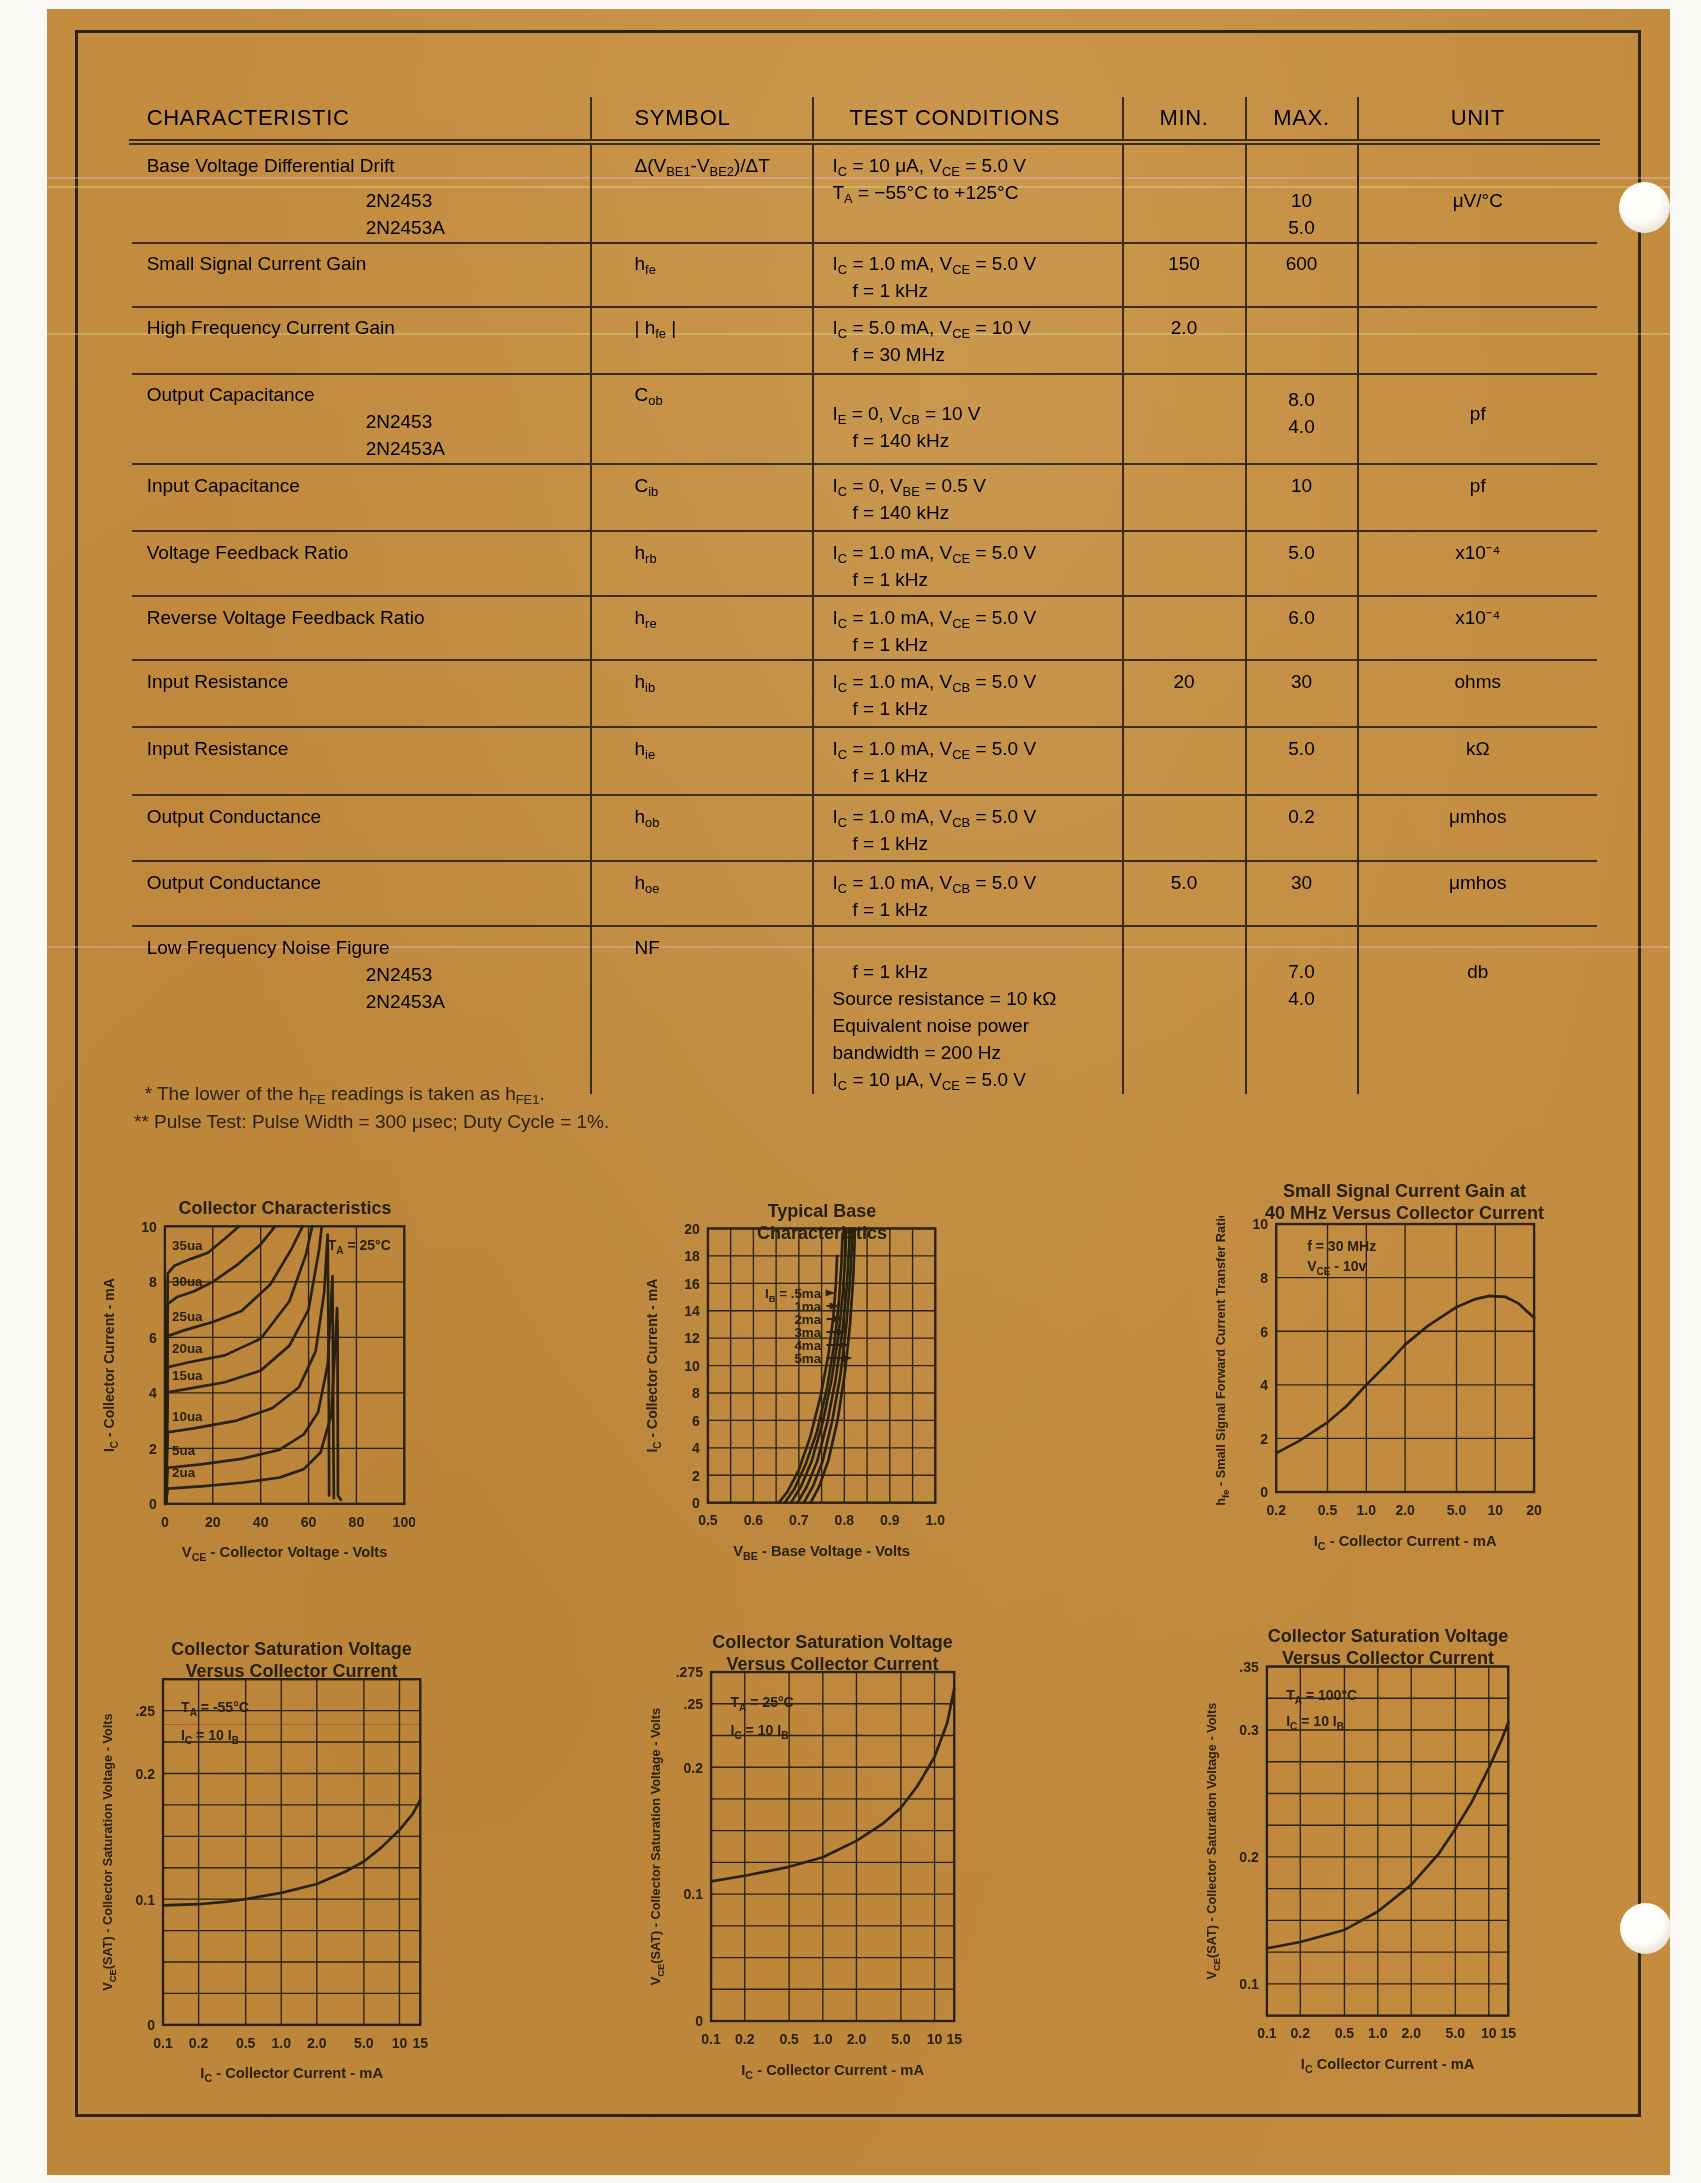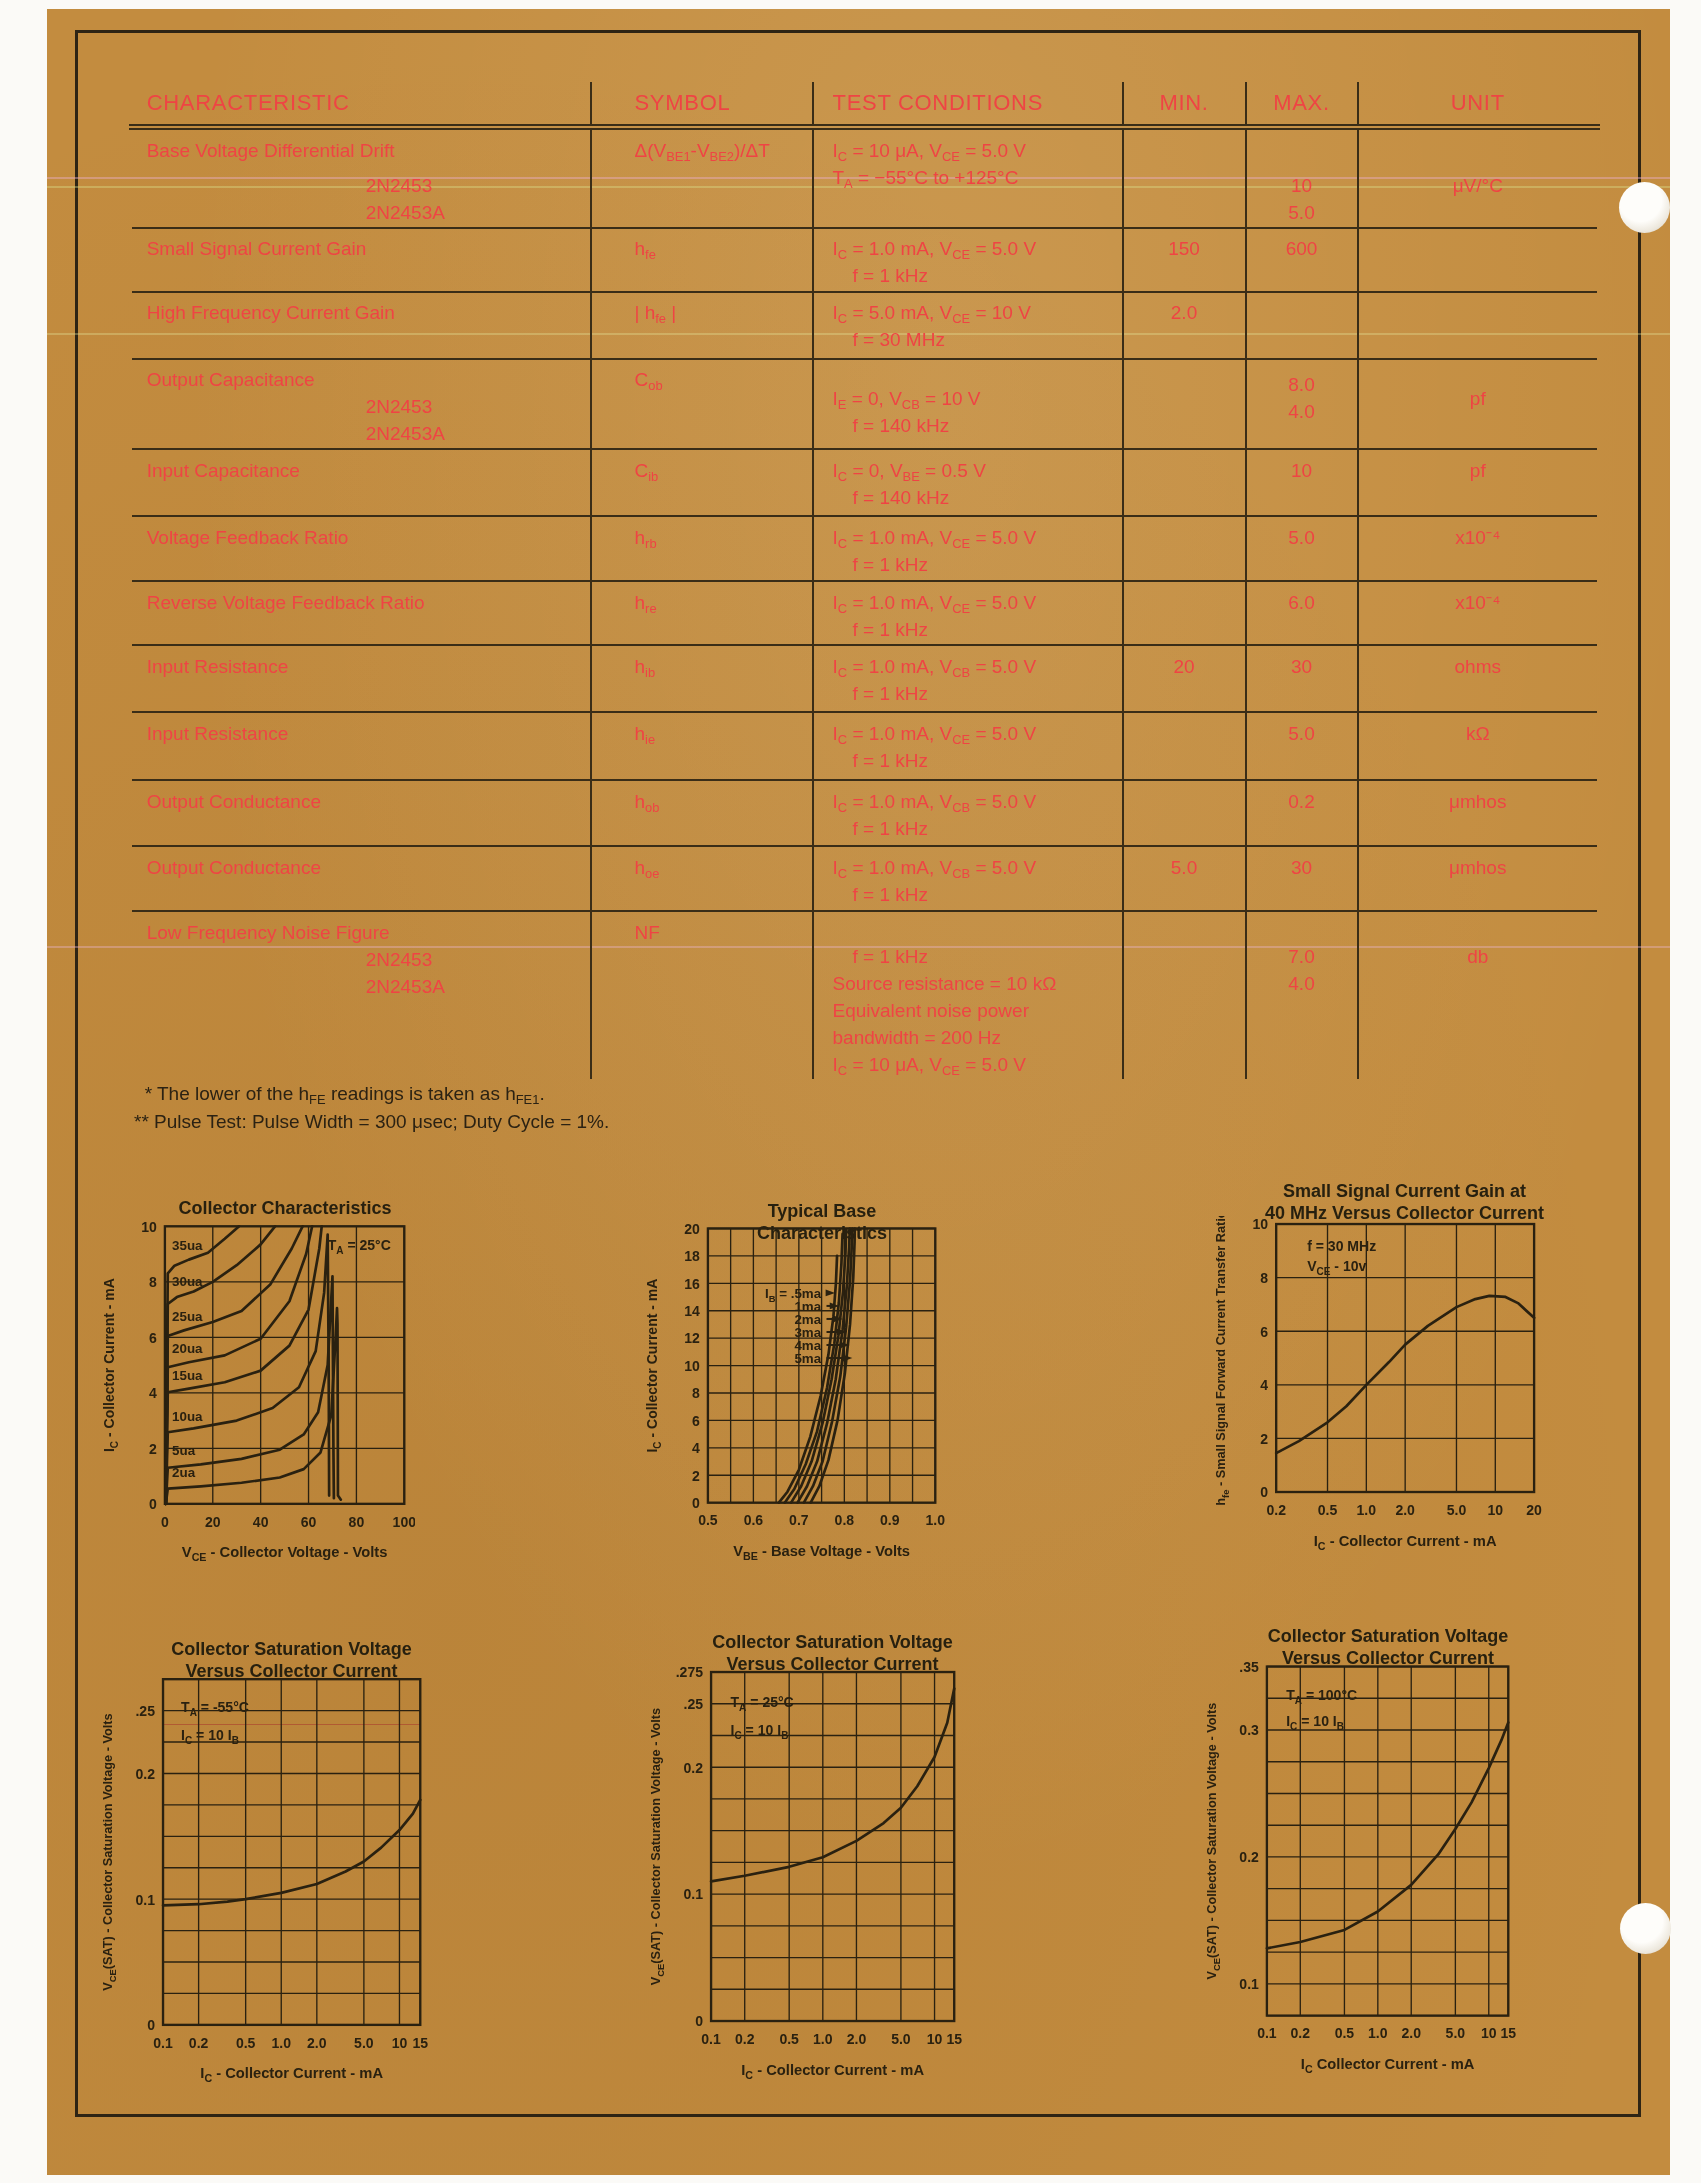--- a/index.html
+++ b/index.html
@@ -5,31 +5,31 @@
   html,body{margin:0;padding:0;}
   body{width:1701px;height:2183px;position:relative;background:#fbfaf7;
        font-family:"Liberation Sans",sans-serif;color:#2b2213;overflow:hidden;}
   .paper{position:absolute;left:47px;top:8.7px;width:1623px;height:2166px;
        background-color:#c38c3f;
        background-image:radial-gradient(ellipse at 55% 18%, rgba(255,238,196,0.12), rgba(0,0,0,0) 60%),
                         radial-gradient(ellipse at 25% 75%, rgba(110,62,8,0.10), rgba(0,0,0,0) 70%);}
   .frame{position:absolute;left:75px;top:30px;width:1560px;height:2081px;
        border:3.3px solid #2e2414;}
   
-  #char-table{position:absolute;left:129px;top:79px;width:1468px;
-       border-collapse:collapse;table-layout:fixed;font-size:19px;color:#ef4444;}
+  #char-table{position:absolute;left:129px;top:94px;width:1468px;
+       border-collapse:collapse;table-layout:fixed;font-size:19px;color:#000000;}
   #char-table th,#char-table td{border:2px solid #3a2d17;vertical-align:top;}
   #char-table{border:3.3px solid #32271400;}
   #char-table th{height:40px;vertical-align:middle;font-weight:normal;
        font-size:22px;letter-spacing:0.7px;border-bottom:6.7px double #3a2d17;border-top:2.7px solid #3a2d17;}
   #char-table td{padding-top:6.7px;line-height:27px;}
   th.col-char,td.col-char{text-align:left;padding-left:14.7px;}
   th.col-sym{text-align:left;padding-left:43px;}
   td.col-sym{padding-left:43px;}
-  th.col-cond{text-align:left;padding-left:19px;}
+  th.col-cond{text-align:left;padding-left:36px;}
   td.col-cond{padding-left:19px;padding-right:4px;}
   th.col-min,th.col-max,th.col-unit{text-align:center;}
   td.col-min,td.col-max,td.col-unit{text-align:center;}
   sub{font-size:68%;vertical-align:-0.3em;line-height:0;text-align:right;}
   .cvars{padding-left:219px;}
   .cind{padding-left:20px;}
   
   .footnotes{position:absolute;left:134px;top:1080px;font-size:19px;line-height:28px;}
   .fn1{padding-left:10.7px;}
   

